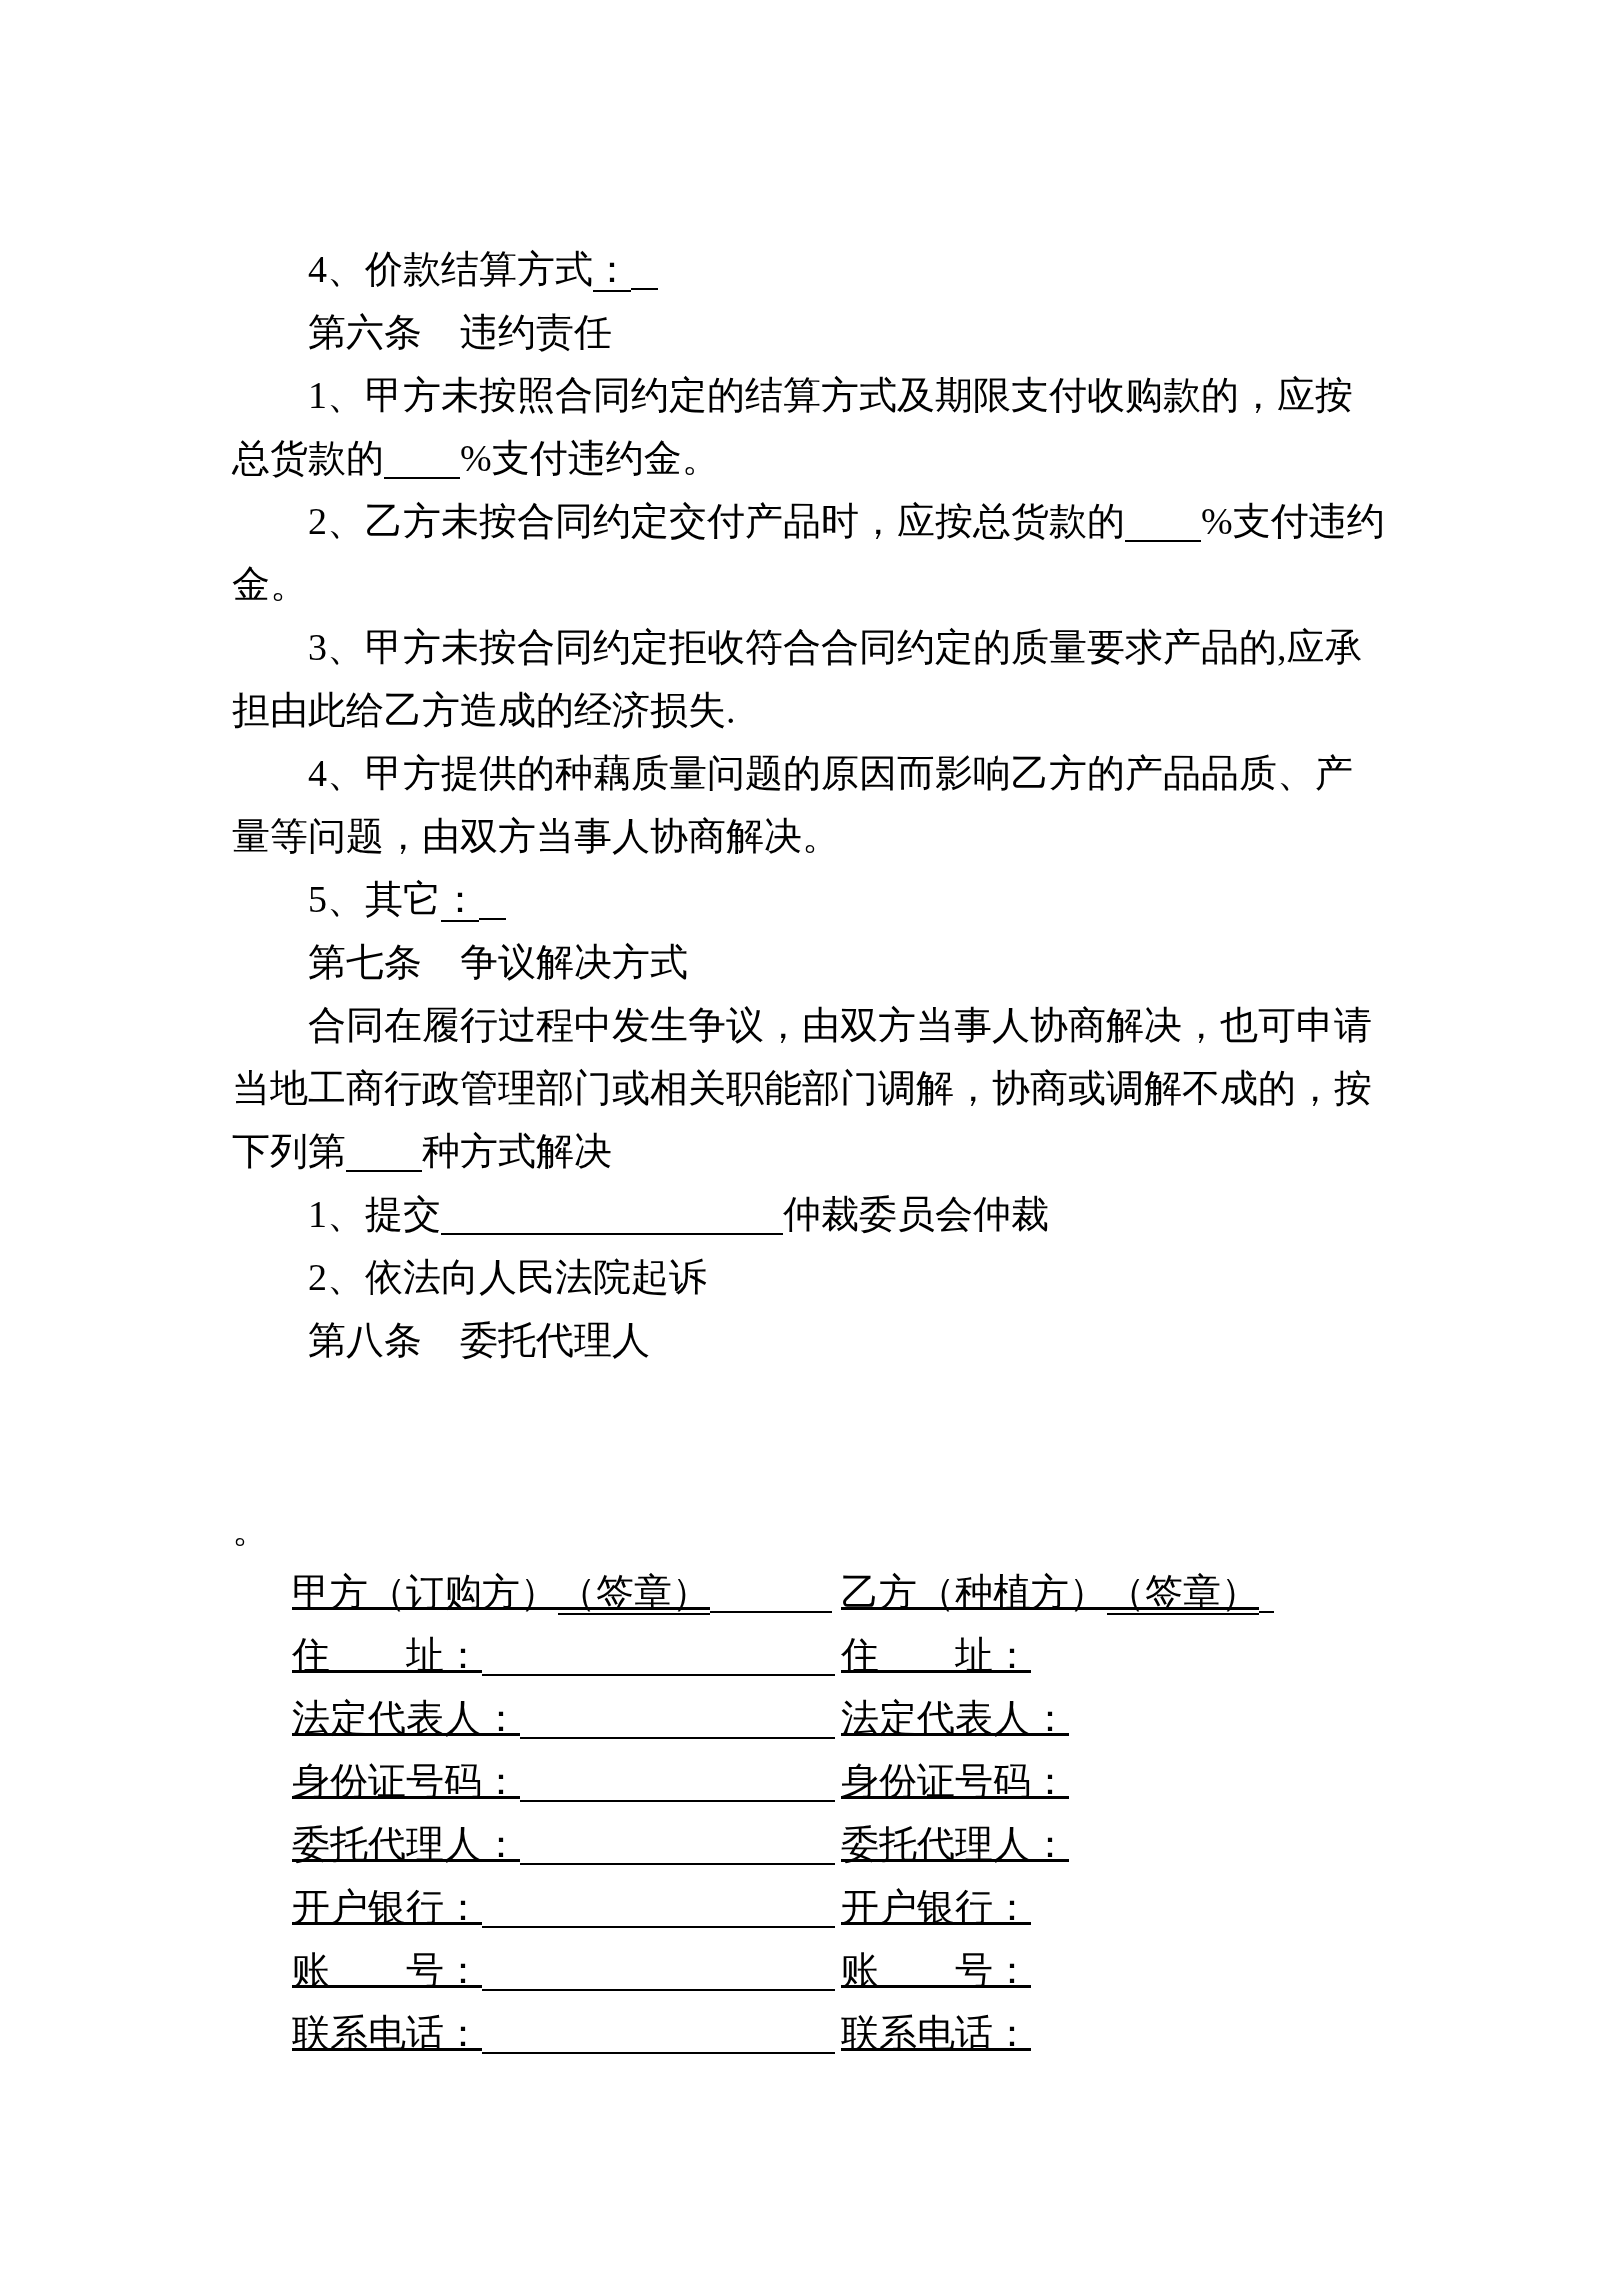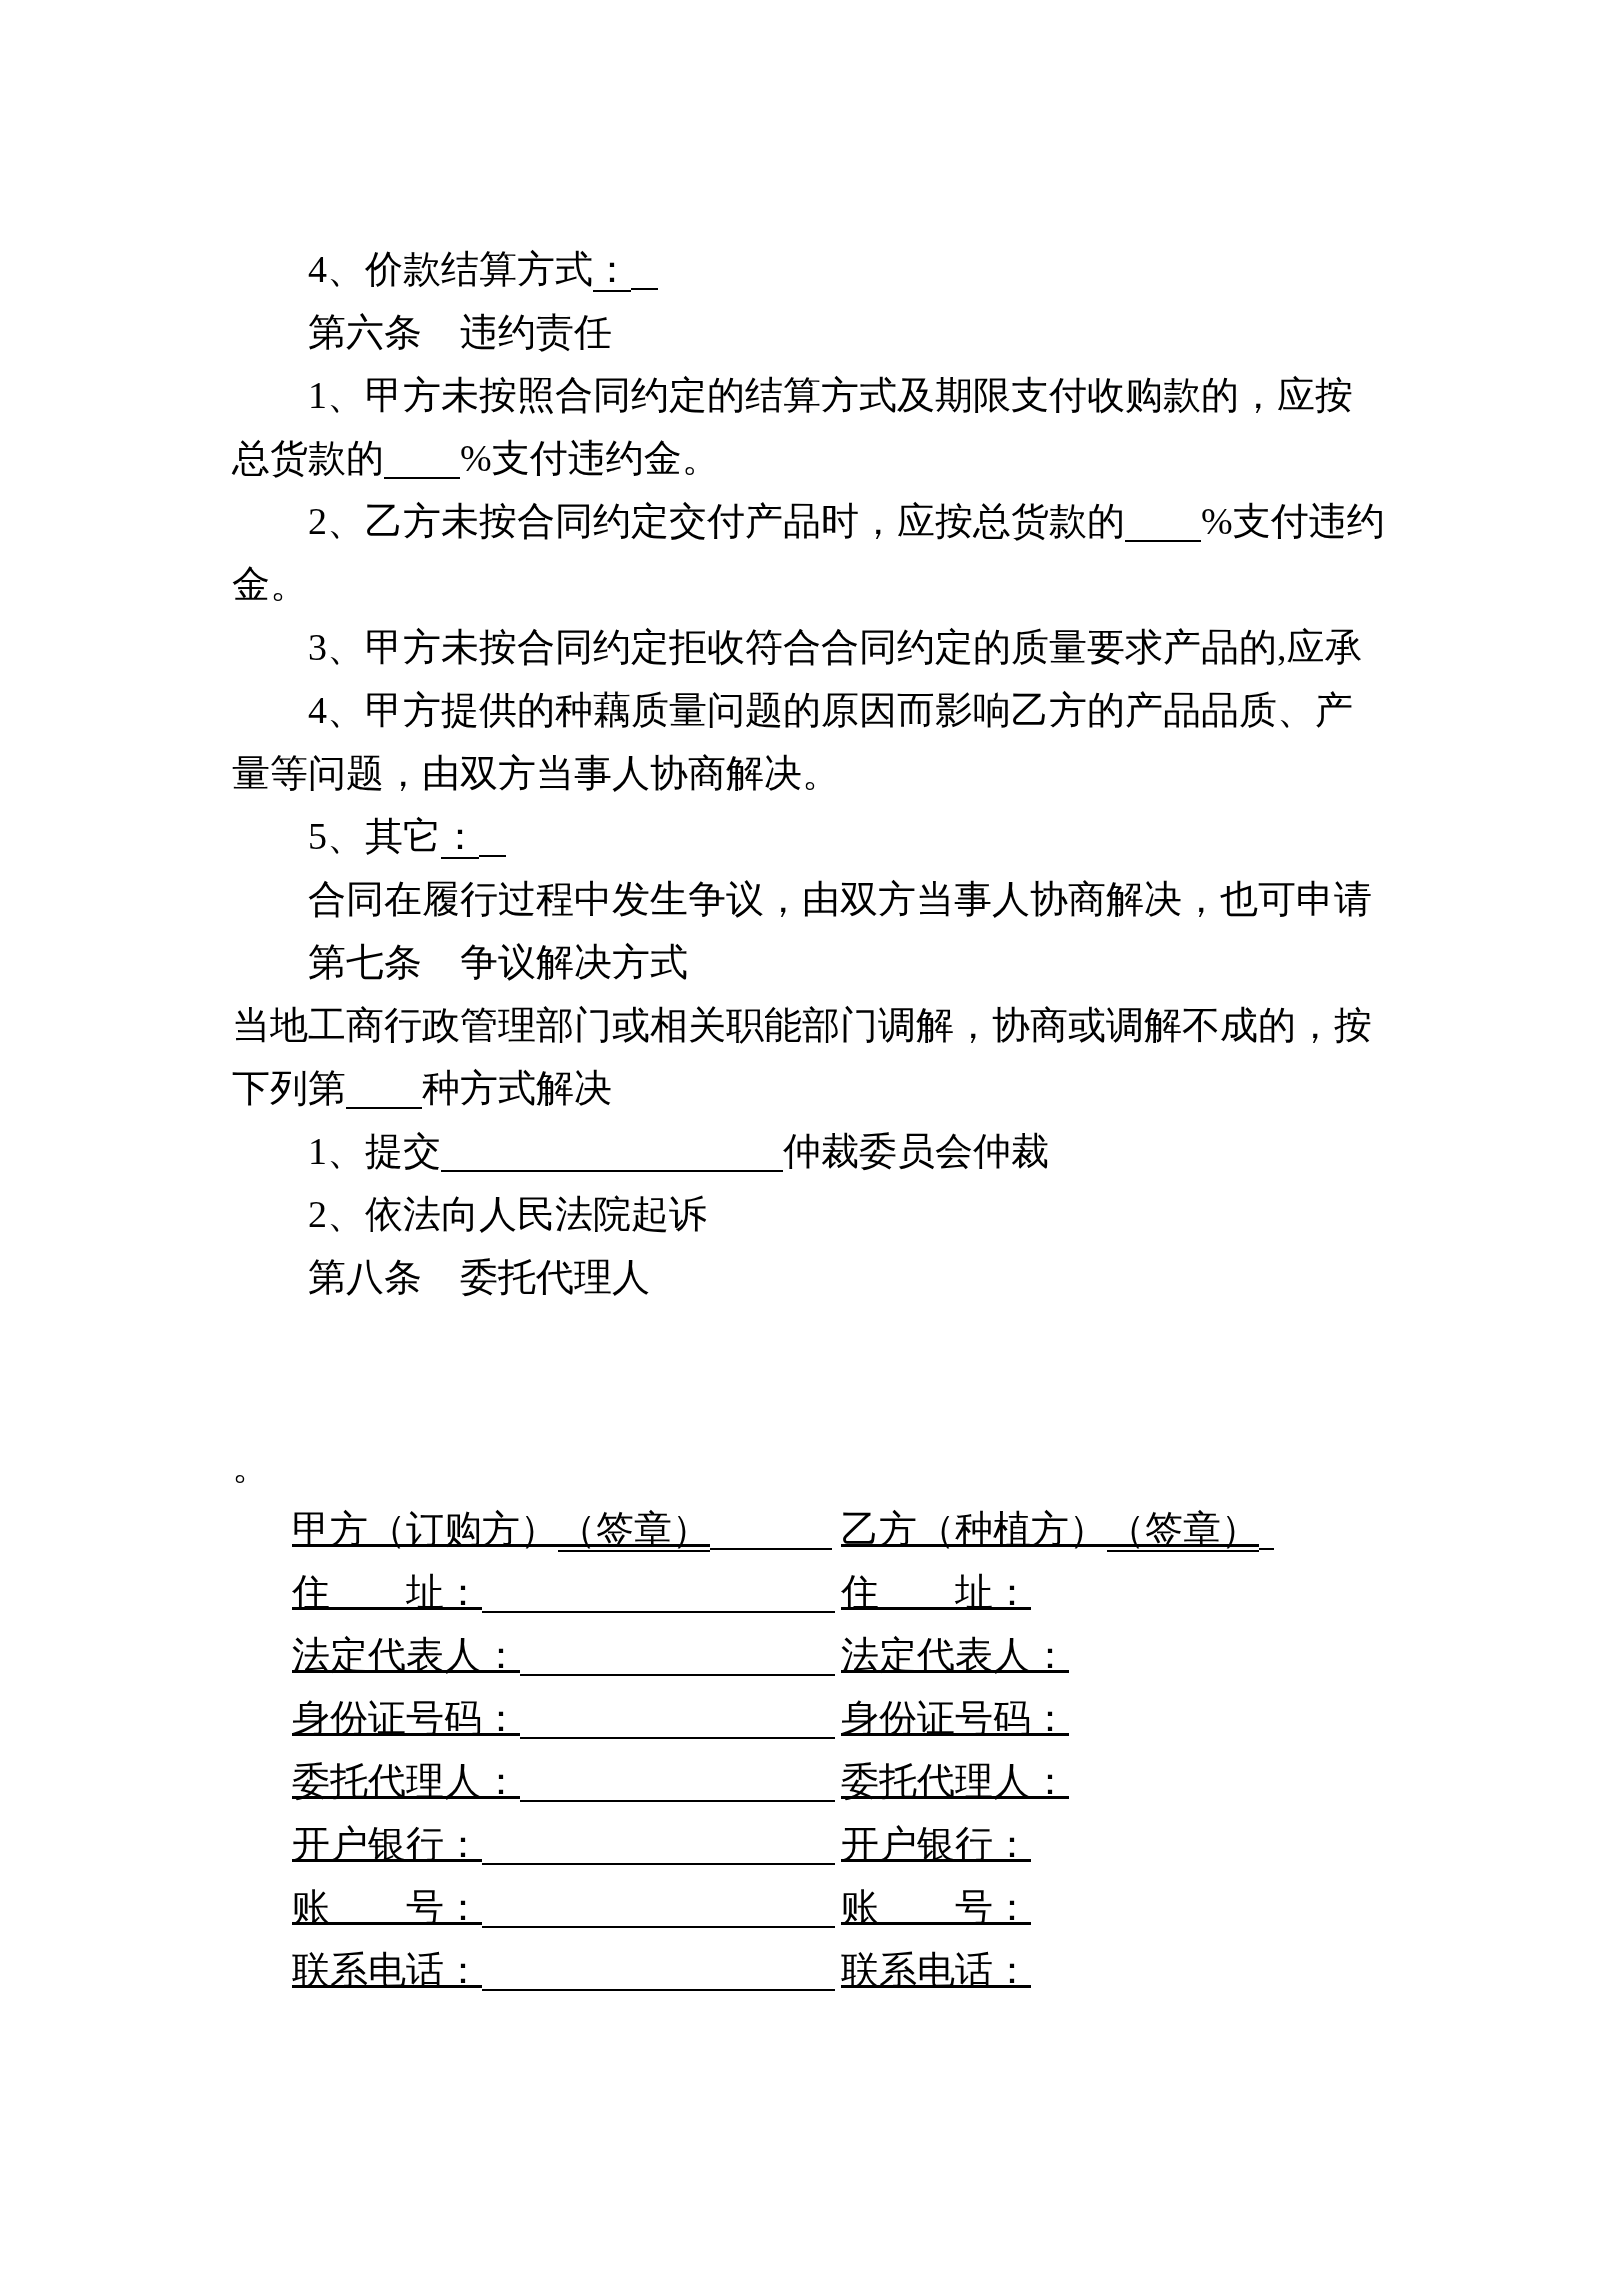--- a/index.html
+++ b/index.html
@@ -54,25 +54,26 @@
 <div class="page">
   <div class="doc">
     <div id="body-lines">
         <div class="line indent"><span class="seg">4、价款结算方式</span><span class="seg u">：</span><span class="seg u fill" style="width: 26.6px;"></span></div>
         <div class="line indent bold"><span class="seg">第六条　违约责任</span></div>
         <div class="line indent"><span class="seg">1、甲方未按照合同约定的结算方式及期限支付收购款的，应按</span></div>
         <div class="line"><span class="seg">总货款的</span><span class="seg u fill" style="width: 76px;"></span><span class="seg">%支付违约金。</span></div>
         <div class="line indent"><span class="seg">2、乙方未按合同约定交付产品时，应按总货款的</span><span class="seg u fill" style="width: 76px;"></span><span class="seg">%支付违约</span></div>
         <div class="line"><span class="seg">金。</span></div>
         <div class="line indent"><span class="seg">3、甲方未按合同约定拒收符合合同约定的质量要求产品的,应承</span></div>
+        <div class="line"><span class="seg">担由此给乙方造成的经济损失.</span></div>
         <div class="line indent"><span class="seg">4、甲方提供的种藕质量问题的原因而影响乙方的产品品质、产</span></div>
         <div class="line"><span class="seg">量等问题，由双方当事人协商解决。</span></div>
         <div class="line indent"><span class="seg">5、其它</span><span class="seg u">：</span><span class="seg u fill" style="width: 26.6px;"></span></div>
+        <div class="line indent bold"><span class="seg">第七条　争议解决方式</span></div>
         <div class="line indent"><span class="seg">合同在履行过程中发生争议，由双方当事人协商解决，也可申请</span></div>
-        <div class="line indent bold"><span class="seg">第七条　争议解决方式</span></div>
         <div class="line"><span class="seg">当地工商行政管理部门或相关职能部门调解，协商或调解不成的，按</span></div>
         <div class="line"><span class="seg">下列第</span><span class="seg u fill" style="width: 76px;"></span><span class="seg">种方式解决</span></div>
         <div class="line indent"><span class="seg">1、提交</span><span class="seg u fill" style="width: 342px;"></span><span class="seg">仲裁委员会仲裁</span></div>
         <div class="line indent"><span class="seg">2、依法向人民法院起诉</span></div>
         <div class="line indent bold"><span class="seg">第八条　委托代理人</span></div>
         <div class="line"></div>
         <div class="line"></div>
         <div class="line"><span class="seg">。</span></div>
       </div>
     <div id="sig-block" class="sig-block">

